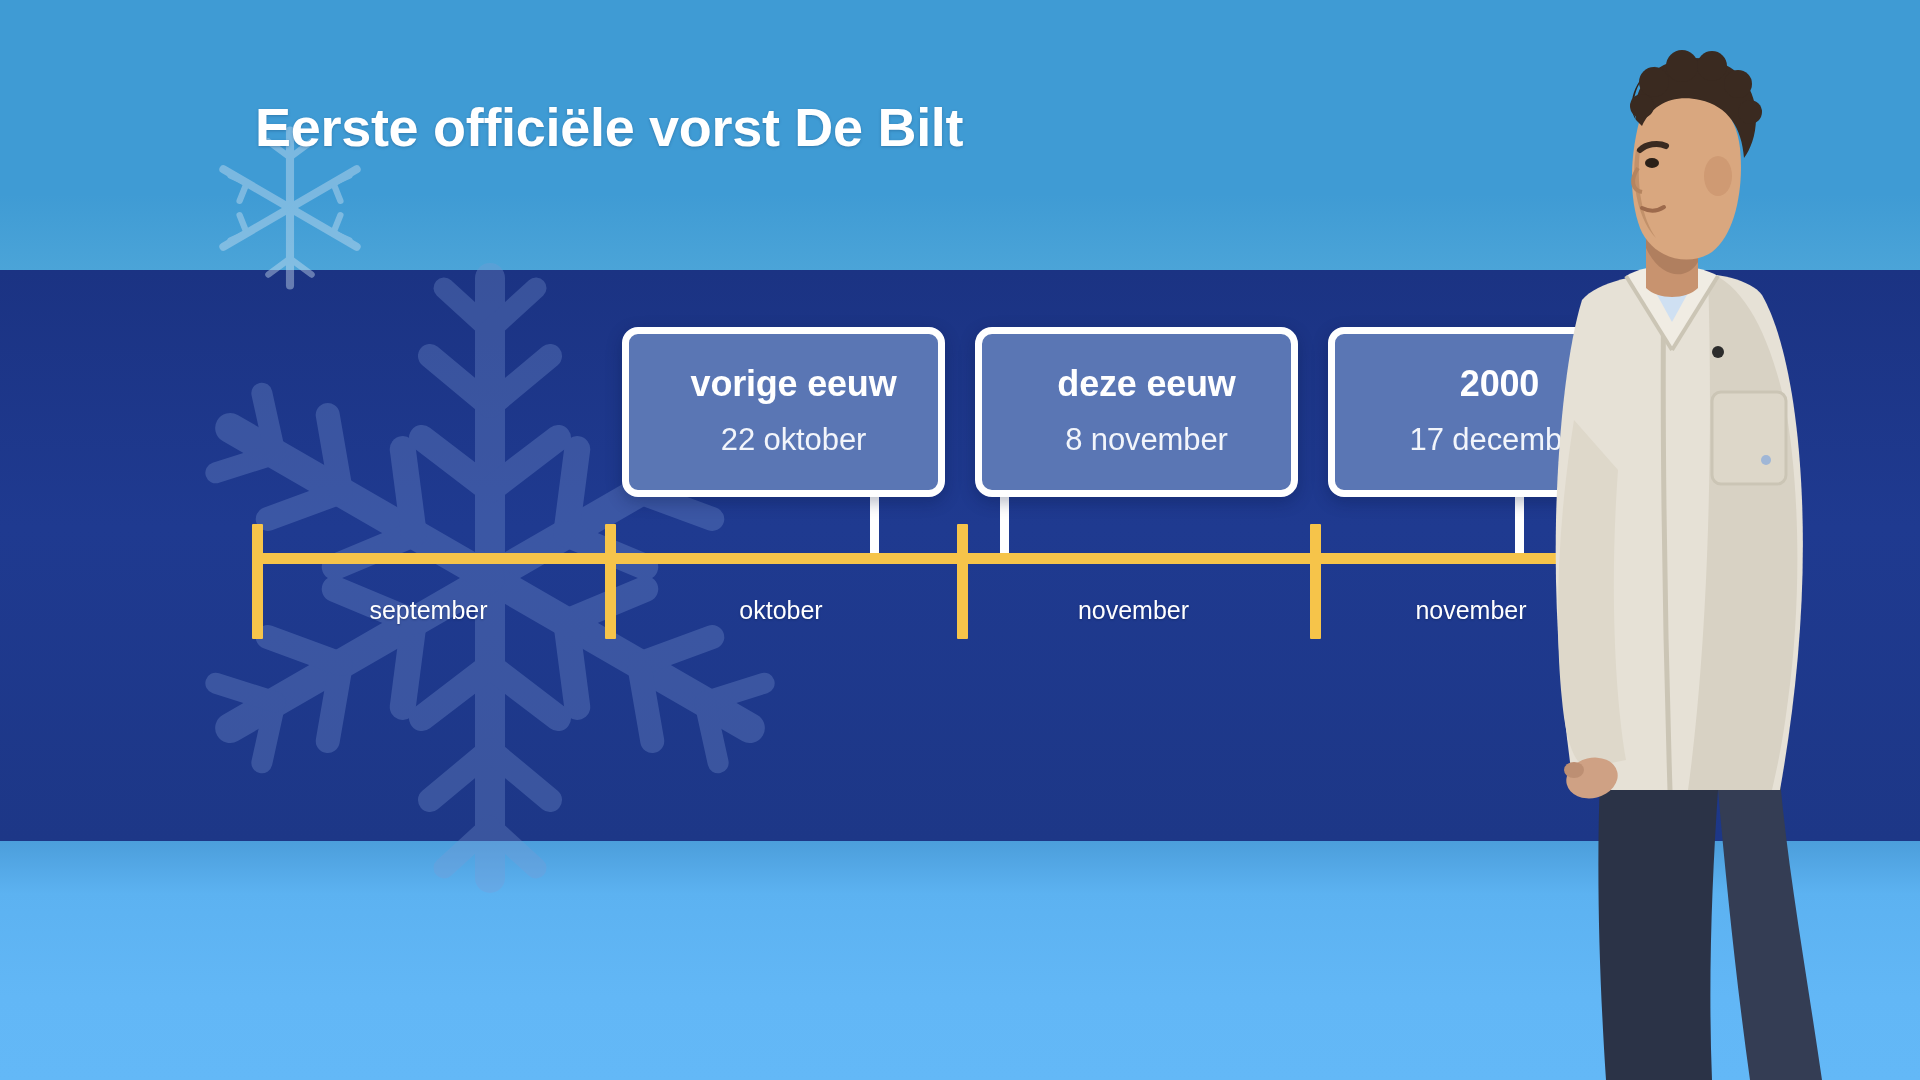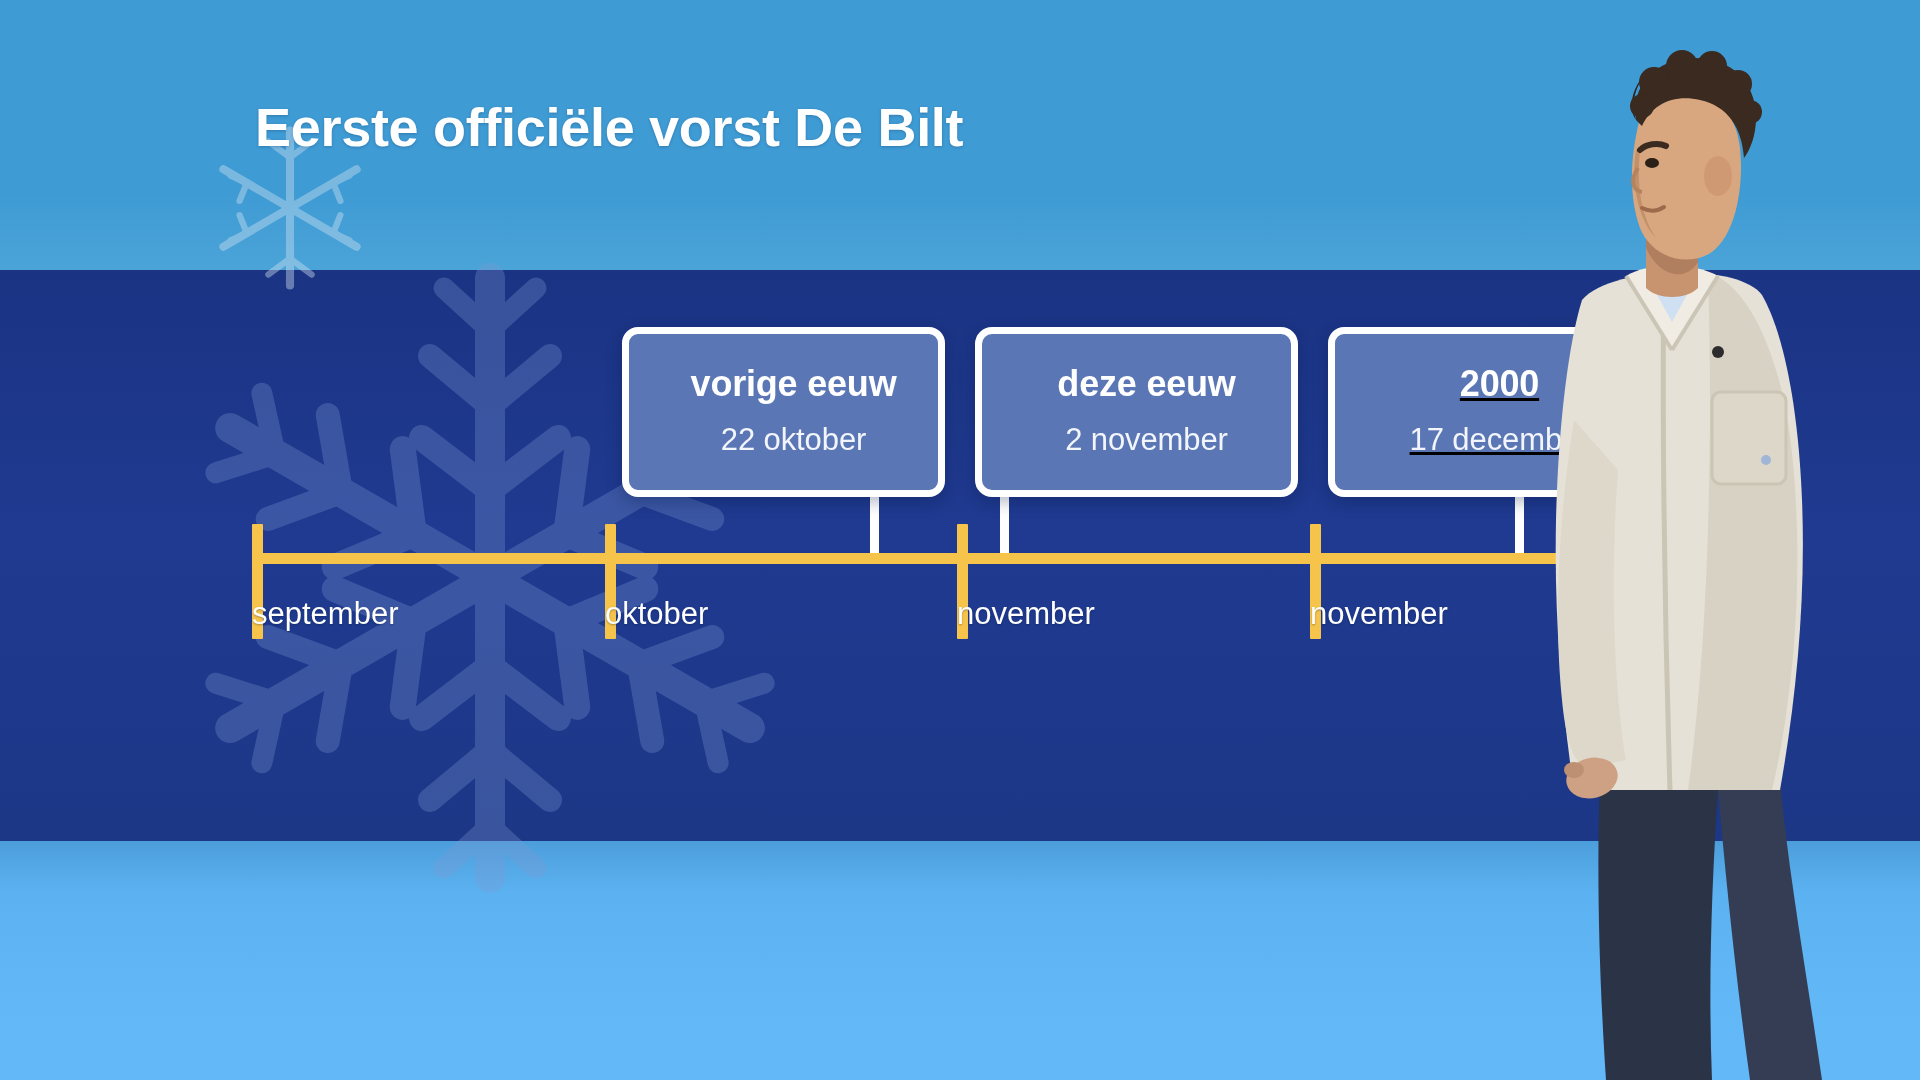--- a/index.html
+++ b/index.html
@@ -43,22 +43,22 @@
 
   
   .timeline-axis {
     position:absolute; left:252px; top:553px; width:1380px; height:11px;
     background:#f6c44a; border-radius:1px;
   }
   .tick {
     position:absolute; width:11px; background:#f6c44a; border-radius:1px;
   }
   .month-label {
-    position:absolute; color:#ffffff; font-size:31px; font-weight:400;
-    text-align:left; white-space:nowrap;
+    position:absolute; color:#ffffff; font-size:25px; font-weight:400;
+    text-align:center; white-space:nowrap;
     text-shadow:0 1px 2px rgba(8,25,70,.35);
   }
 
   
   .stem { position:absolute; width:9px; background:#ffffff; border-radius:1px; }
 
   
   .callout {
     position:absolute;
     background:#5a76b4;
@@ -152,24 +152,24 @@
   <div class="month-label" style="left:605px;  top:596px; width:352px;">oktober</div>
   <div class="month-label" style="left:1310px; top:596px; width:322px;">november</div>
 
   <div class="callout" style="left:622px; top:327px; width:323px; height:170px;">
     <div class="c-title">vorige eeuw</div>
     <div class="c-sub">22 oktober</div>
   </div>
 
   <div class="callout" style="left:975px; top:327px; width:323px; height:170px;border-radius:17px;">
     <div class="c-title">deze eeuw</div>
-    <div class="c-sub">2 november</div>
+    <div class="c-sub">8 november</div>
   </div>
 
-  <div class="callout" style="left:1328px; top:327px; width:323px; height:170px;text-decoration:underline;">
+  <div class="callout" style="left:1328px; top:327px; width:323px; height:170px;">
     <div class="c-title">2000</div>
     <div class="c-sub">17 december</div>
   </div>
 
   <svg class="presenter" viewBox="0 0 470 1080">
 
     <path d="M150 780 C146 880 150 990 156 1080 L262 1080 C258 980 262 880 268 790 Z" fill="#2b3347"></path>
     <path d="M268 790 C276 880 286 980 300 1080 L372 1080 C356 970 338 870 330 780 Z" fill="#343d54"></path>
 
     <path d="M132 300 C118 345 108 430 106 520 C104 620 112 710 124 790

